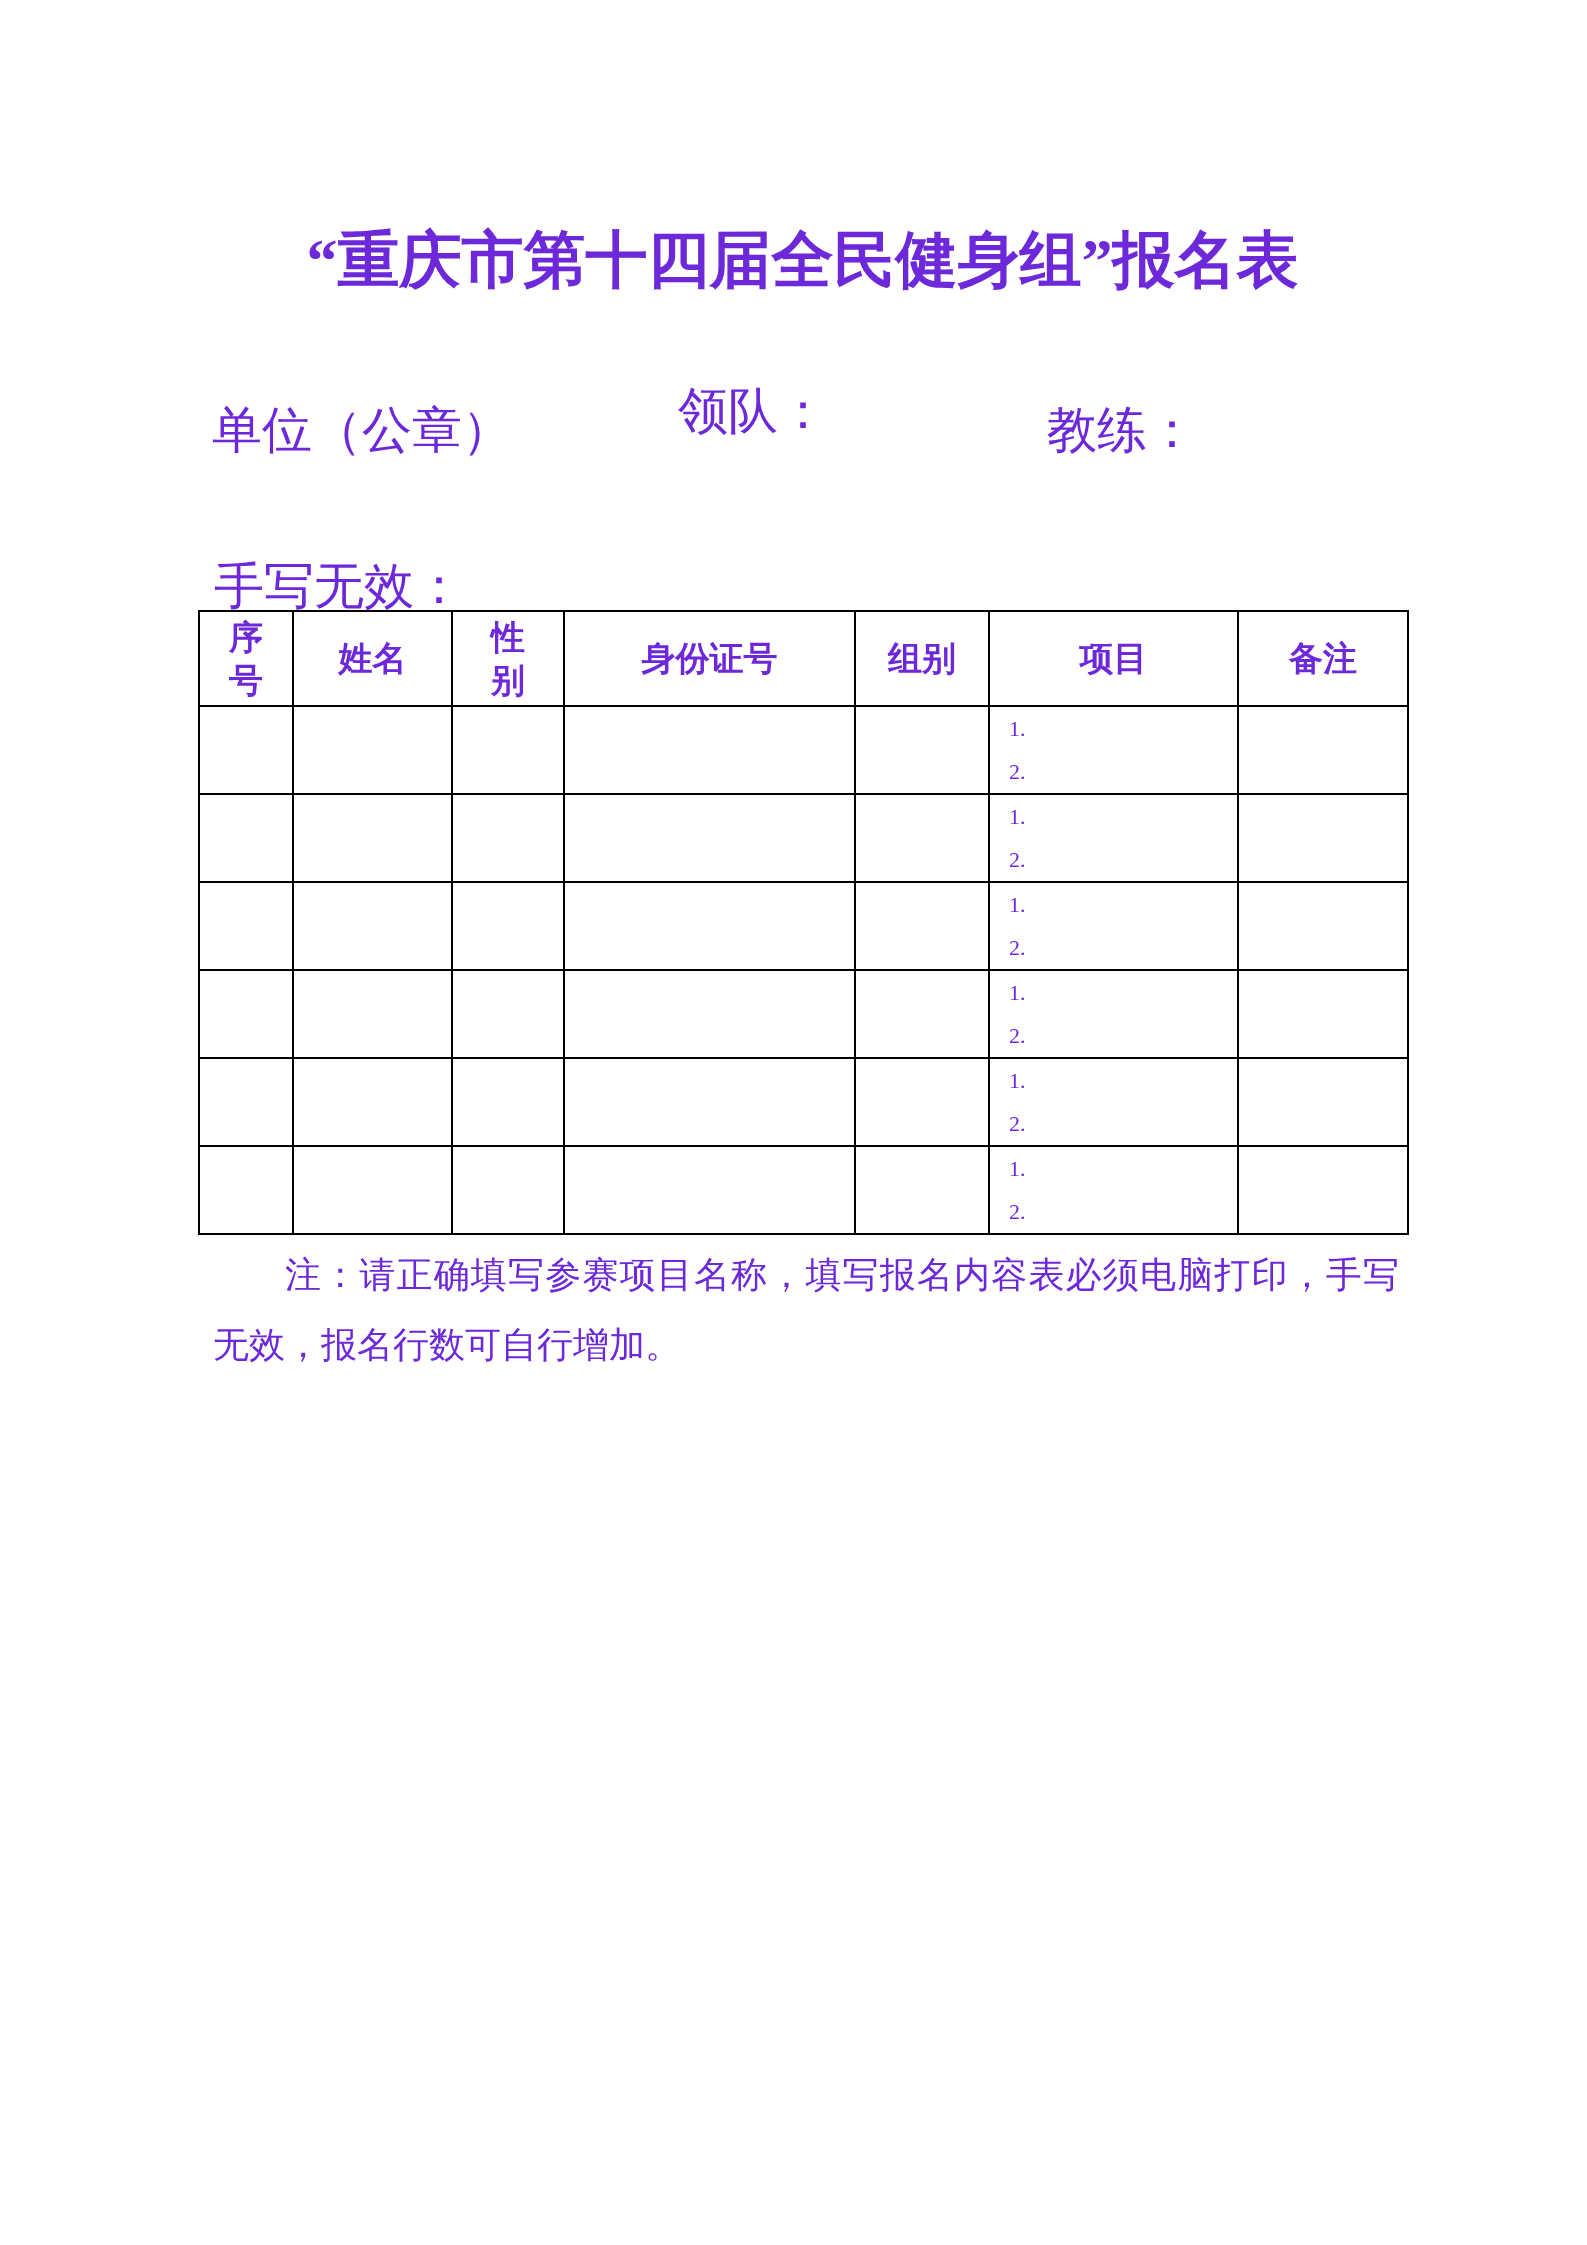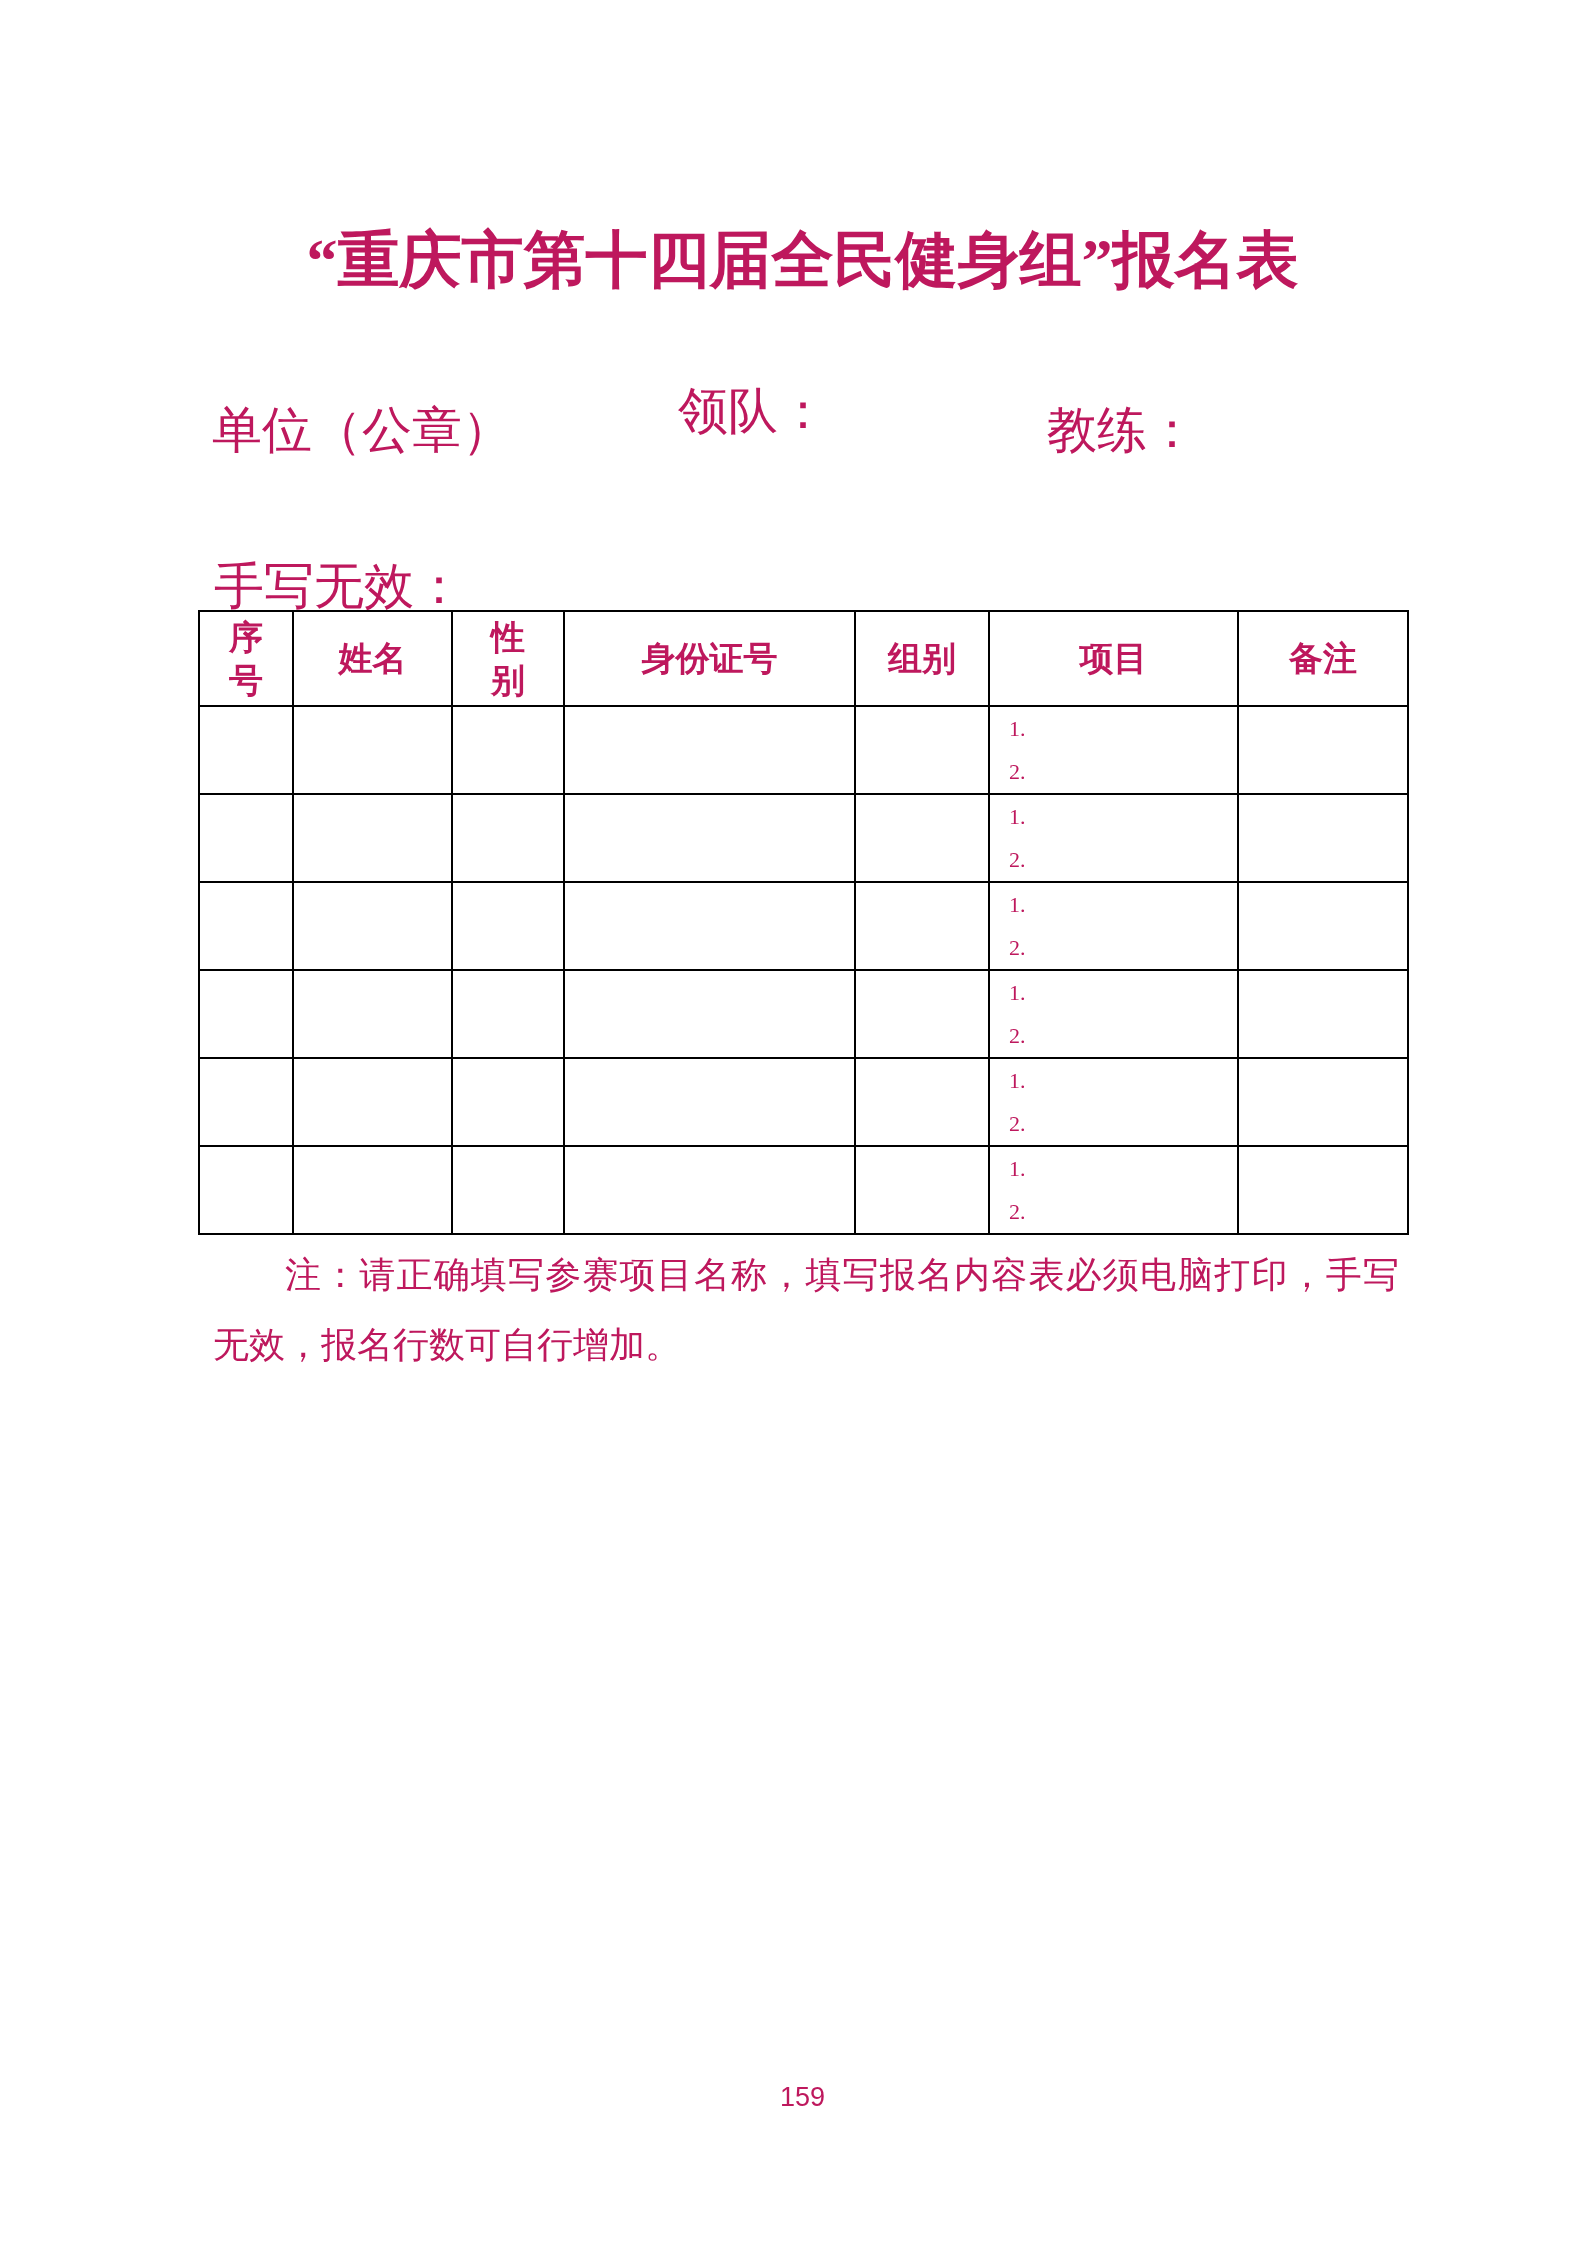--- a/index.html
+++ b/index.html
@@ -2,21 +2,21 @@
 <html><head>
 <meta charset="utf-8">
 <style>
   * { margin: 0; padding: 0; box-sizing: border-box; }
   html, body { background: #888; }
   .page {
     position: relative;
     width: 1587px;
     height: 2245px;
     background: #ffffff;
-    color: #be185d;
+    color: #6d28d9;
     overflow: hidden;
     font-family: "Liberation Serif", "DejaVu Serif", serif;
   }
   .doc-title {
     position: absolute;
     left: 198px;
     top: 226px;
     width: 1209px;
     text-align: center;
     font-size: 62px;
@@ -198,15 +198,14 @@
           <div class="proj-line">1.</div>
           <div class="proj-line">2.</div>
         </td>
         <td></td>
       </tr>
     </tbody>
   </table>
 
   <div class="note">注：请正确填写参赛项目名称，填写报名内容表必须电脑打印，手写无效，报名行数可自行增加。</div>
 
-  <div class="page-number">159</div>
 
 </div>
 
 </body></html>

